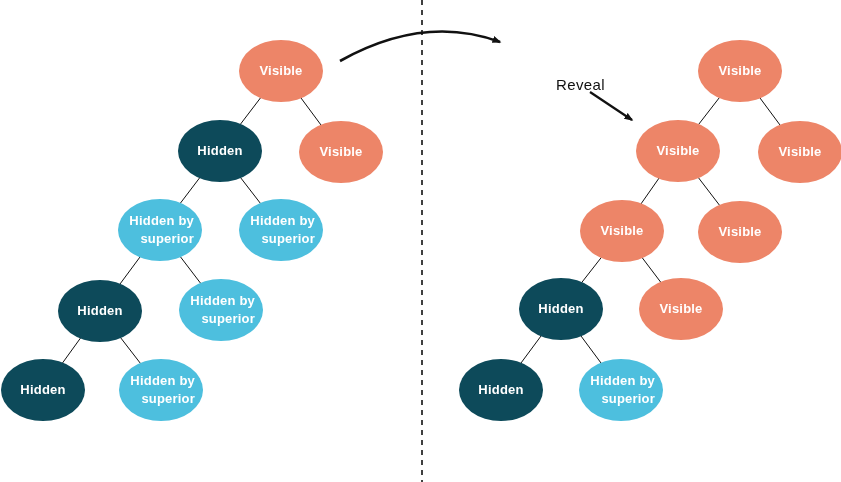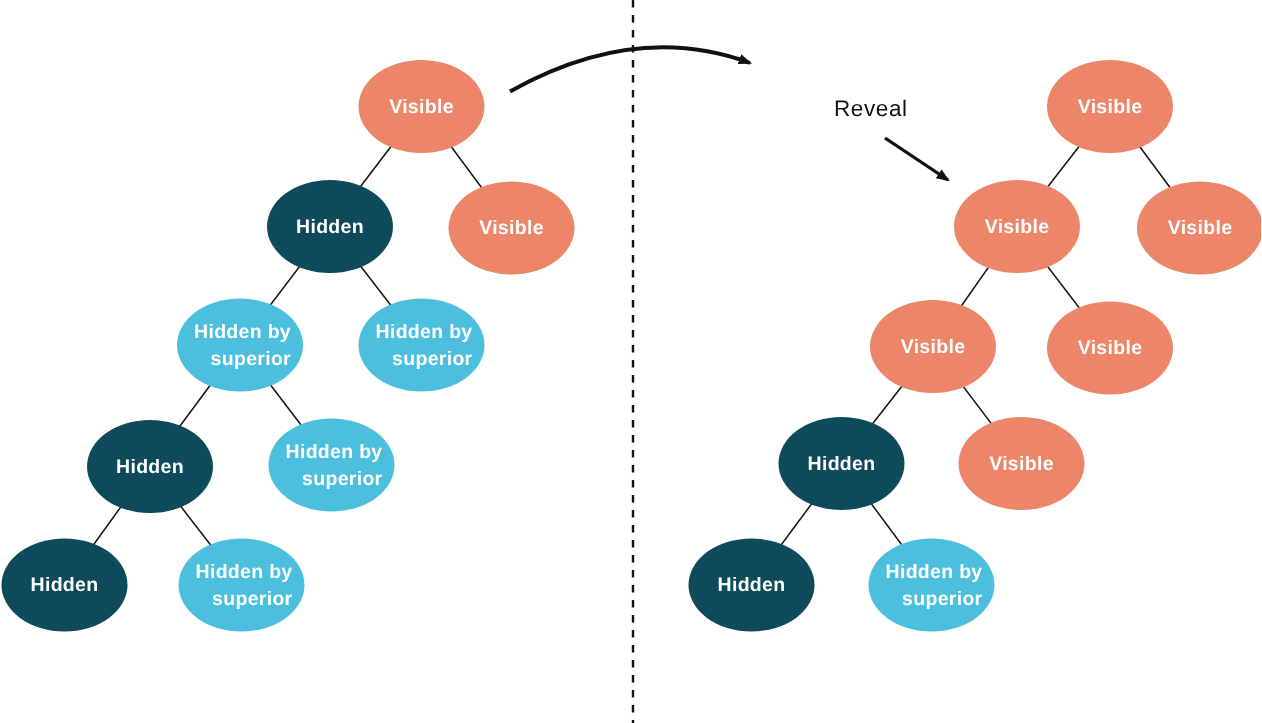--- a/index.html
+++ b/index.html
@@ -60,21 +60,21 @@
     font-weight: 600;
     line-height: 1.35;
     letter-spacing: 0.2px;
   }
   .t-visible { background: var(--c-visible, #ED8568); }
   .t-hidden { background: var(--c-hidden, #0D4A5A); }
   .t-hidden-by-superior { background: var(--c-hidden-by-superior, #4DBFDE); }
   .reveal-label {
     position: absolute;
     left: 556px;
-    top: 64px;
+    top: 76px;
     font-size: 15px;
     font-weight: 500;
     color: var(--c-line, #111111);
     letter-spacing: 0.4px;
   }
 </style>
 </head>
 <body>
 
 <div class="canvas">

